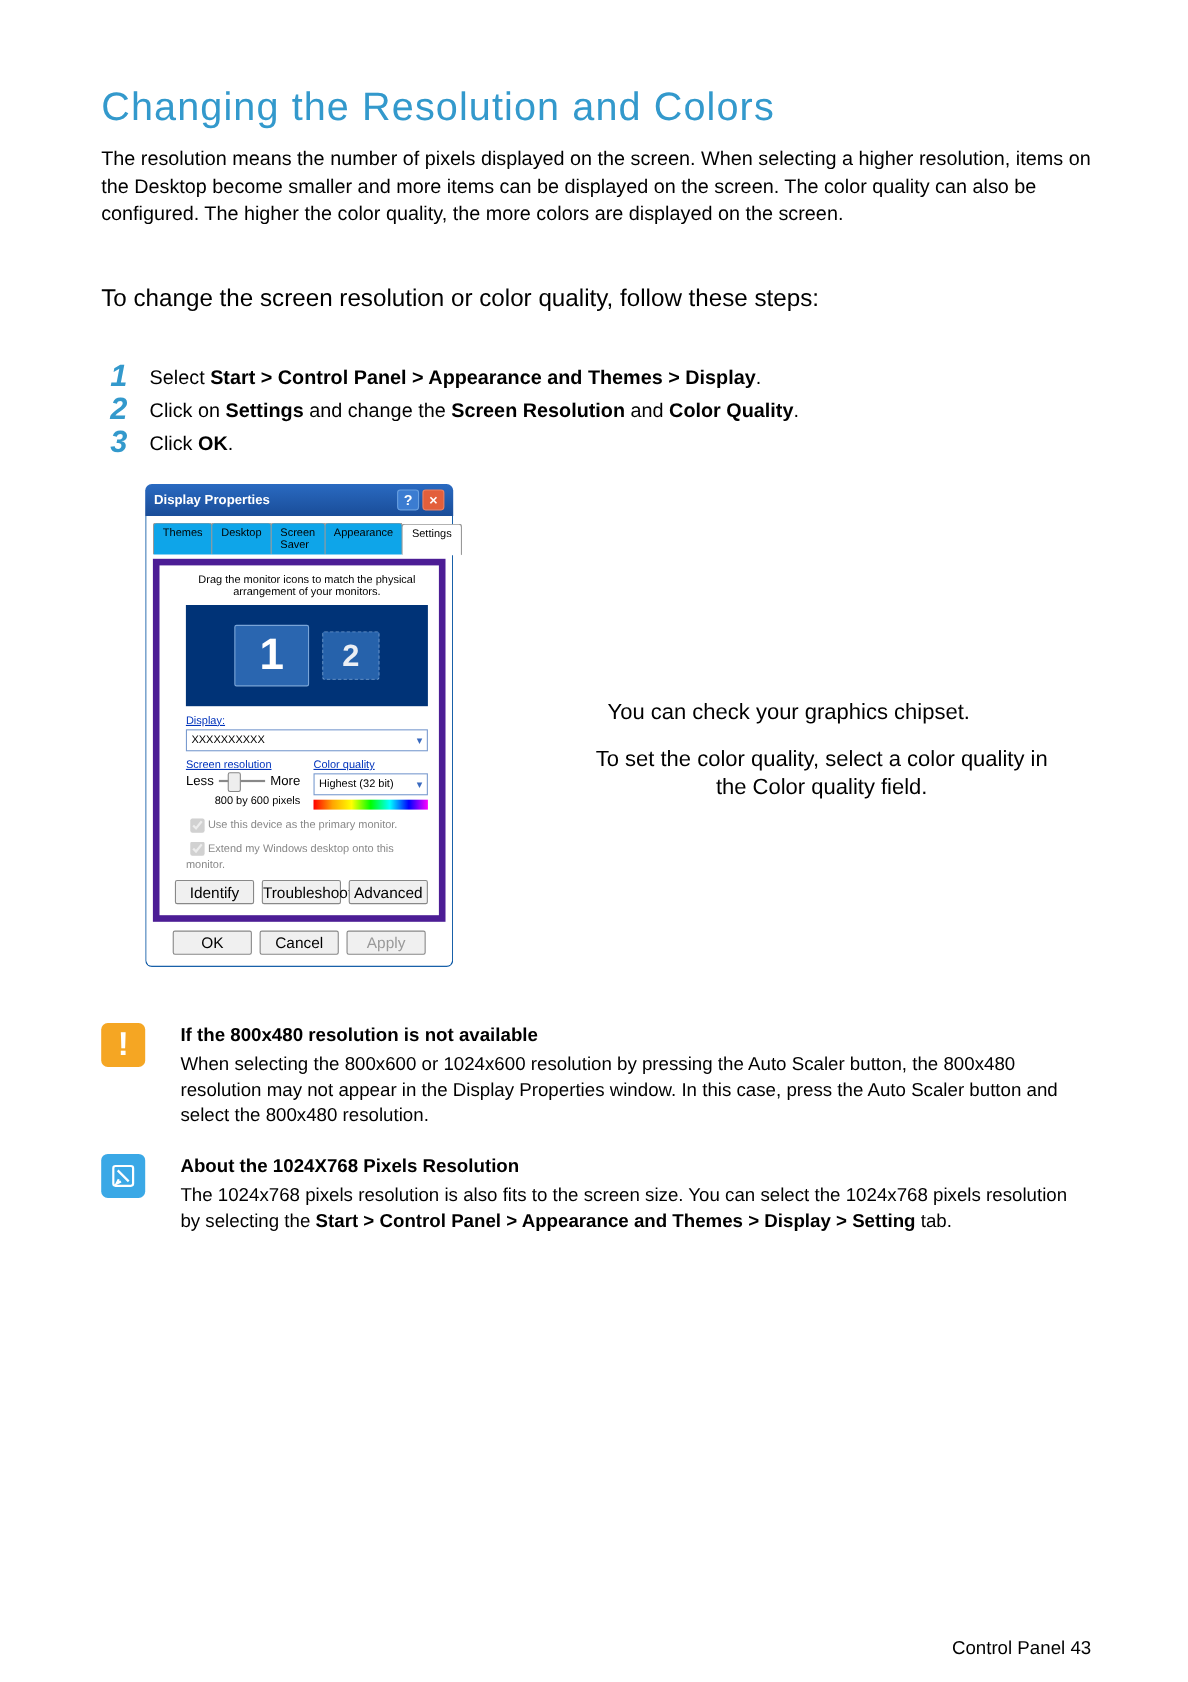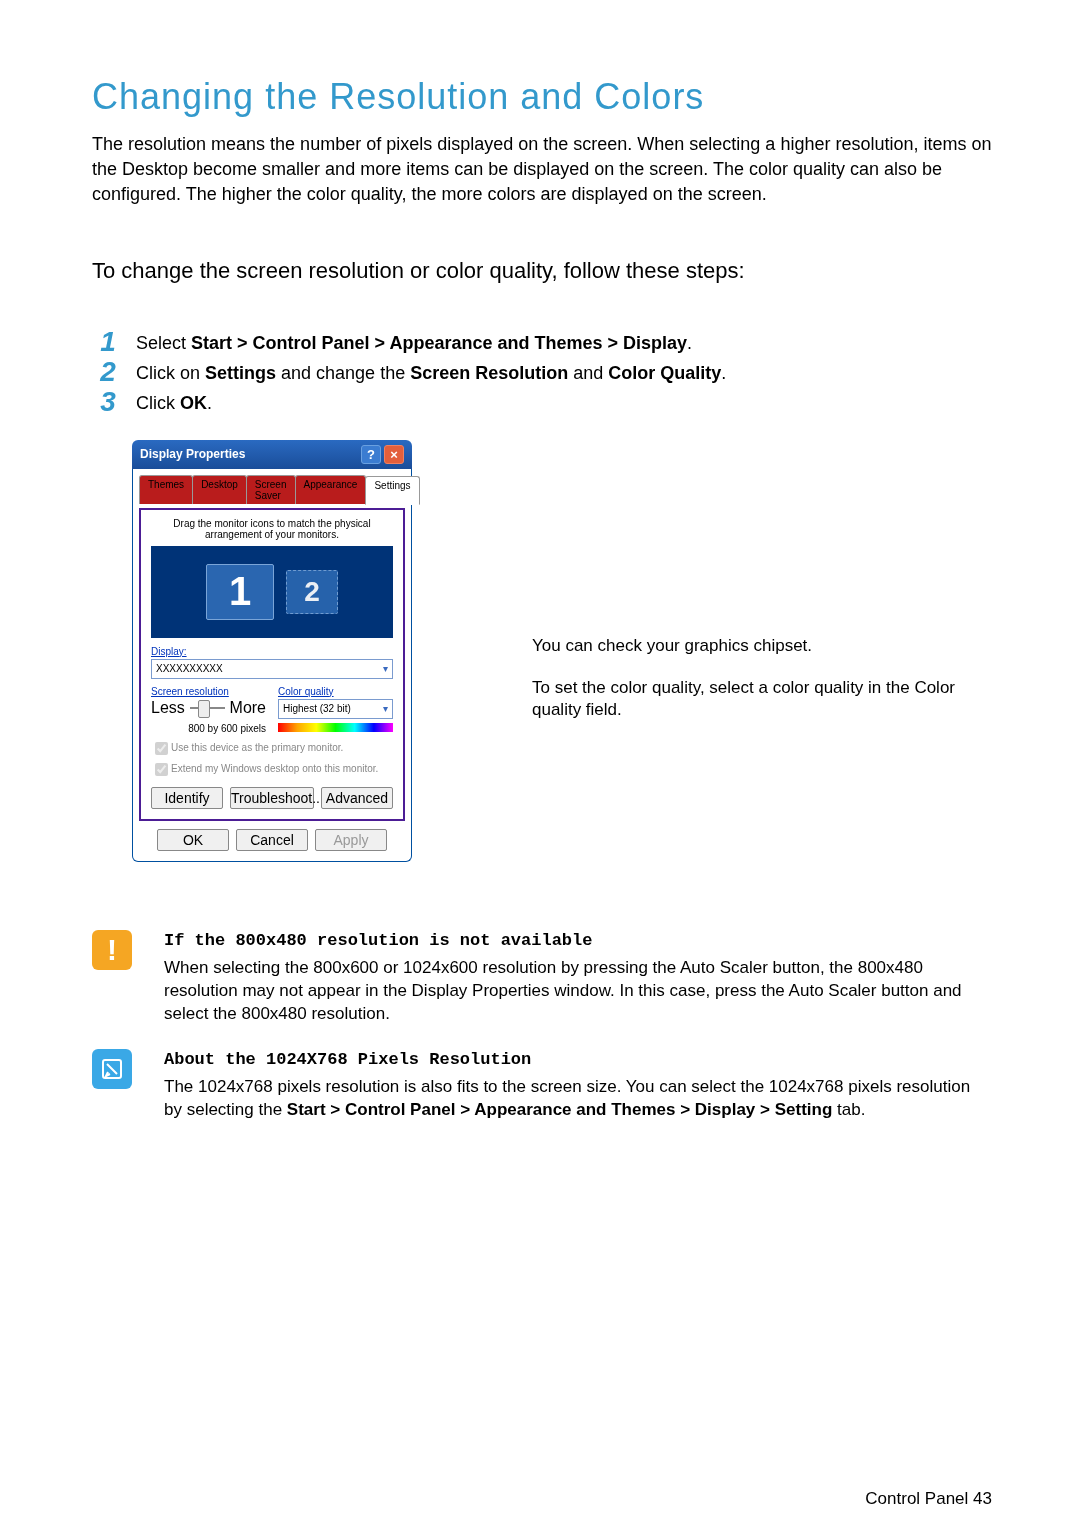--- a/index.html
+++ b/index.html
@@ -13,55 +13,55 @@
     b { font-weight:bold; }
     .fig-area { position:relative; margin:18px 0 60px 40px; height:430px; }
     .dlg { position:absolute; left:0; top:0; width:280px; font-family:Tahoma,sans-serif; font-size:10px; }
     .titlebar { background:linear-gradient(#2a6ac1,#1a4d99); color:#fff; padding:5px 8px; display:flex; align-items:center; justify-content:space-between; font-size:12px; font-weight:bold; border-radius:6px 6px 0 0; }
     .titlebar .tbtns { display:flex; gap:3px; }
     .tbtn { width:18px; height:17px; border-radius:3px; display:flex; align-items:center; justify-content:center; font-size:13px; font-weight:bold; }
     .help-btn { background:#3b7cd1; border:1px solid #6aa0e0; color:#fff; }
     .close-btn { background:#e35f3b; border:1px solid #f08060; color:#fff; }
     .dlgbody { border:1px solid #0050a0; border-top:none; background:#fff; padding:6px 6px 10px 6px; border-radius:0 0 6px 6px; }
     .tabs { display:flex; font-size:10px; margin-bottom:4px; }
-    .tab { padding:3px 8px; border:1px solid #999; border-bottom:none; background:#b91c1c; margin-right:-1px; border-radius:3px 3px 0 0; }
+    .tab { padding:3px 8px; border:1px solid #999; border-bottom:none; background:#0ea5e9; margin-right:-1px; border-radius:3px 3px 0 0; }
     .tab.act { background:#fff; position:relative; top:1px; border-bottom:1px solid #fff; }
-    .tabpane { border:2px solid #4c1d95; padding:8px 10px 10px 10px; background:#fff; }
+    .tabpane { border:6px solid #4c1d95; padding:8px 10px 10px 24px; background:#fff; }
     .hint { text-align:center; margin:0 0 6px 0; }
     .moni-box { height:92px; background:#003377; display:flex; align-items:center; justify-content:center; gap:12px; margin-bottom:8px; }
     .moni { background:#2a66b0; border:1px solid #7aa5d8; color:#fff; display:flex; align-items:center; justify-content:center; font-size:40px; font-weight:bold; border-radius:2px; }
     .moni1 { width:66px; height:54px; }
     .moni2 { width:50px; height:42px; border-style:dashed; opacity:.92; font-size:28px; }
     .grp-lbl { color:#0033bb; text-decoration:underline; font-size:10px; margin-bottom:2px; display:block; }
     .dd { border:1px solid #7a9bcf; height:18px; display:flex; align-items:center; padding:0 4px; justify-content:space-between; background:#fff; margin-bottom:7px; }
     .dd-arr { color:#3a6abf; font-size:10px; }
     .row2 { display:flex; gap:12px; margin-bottom:5px; }
     .sres { flex:1; }
     .cq { flex:1; }
-    .sliderbox { display:flex; align-items:center; gap:5px; font-size:16px; }
+    .sliderbox { display:flex; align-items:center; gap:5px; font-size:12px; }
     .track { flex:1; height:2px; background:#888; position:relative; }
     .track:before { content:""; position:absolute; left:8px; top:-7px; width:10px; height:16px; background:#eee; border:1px solid #888; border-radius:2px; }
     .resval { text-align:right; margin-top:6px; }
     .rainbow { height:9px; margin-top:4px; background:linear-gradient(90deg,red,orange,yellow,lime,cyan,blue,magenta); }
     .chk { display:block; color:#888; font-size:10px; margin-top:2px; }
     .chk input { vertical-align:middle; margin-right:3px; }
     .brow { display:flex; justify-content:flex-end; gap:7px; margin-top:8px; }
     .btn { border:1px solid #888; background:#f0f0f0; padding:2px 0; font-size:14px; border-radius:2px; min-width:70px; text-align:center; }
     .brow2 { display:flex; justify-content:center; gap:7px; margin-top:8px; }
-    .call { position:absolute; font-size:17px; line-height:1.3; }
+    .call { position:absolute; font-size:20px; line-height:1.3;text-align:center; }
     .call1 { left:400px; top:195px; width:370px; }
     .call2 { left:400px; top:237px; width:430px; }
     .call3 { left:90px; top:392px; width:480px; }
     .callout-block { display:flex; margin-bottom:24px; }
     .callout-block .iconbox { width:40px; height:40px; border-radius:6px; flex:none; margin-right:32px; display:flex; align-items:center; justify-content:center; }
     .iconbox.orange { background:#f5a623; color:#fff; font-size:30px; font-weight:bold; }
     .iconbox.blue { background:#3aa8e6; color:#fff; }
     .iconbox.blue svg { width:24px; height:24px; fill:none; stroke:#fff; stroke-width:2; }
     .callout-block .txt { font-size:17px; line-height:1.35; }
-    .callout-block .ttl { font-weight:bold; display:block; margin-bottom:4px;font-family:Liberation Mono, monospace; }
+    .callout-block .ttl { font-weight:bold; display:block; margin-bottom:4px; }
     .footer { position:absolute; right:88px; bottom:20px; font-size:17px; }
   </style>
 </head>
 <body>
 
 <div class="page">
   <h1>Changing the Resolution and Colors</h1>
   <p class="intro">The resolution means the number of pixels displayed on the screen. When selecting a higher resolution, items on the Desktop become smaller and more items can be displayed on the screen. The color quality can also be configured. The higher the color quality, the more colors are displayed on the screen.</p>
   <p class="lead">To change the screen resolution or color quality, follow these steps:</p>
 

